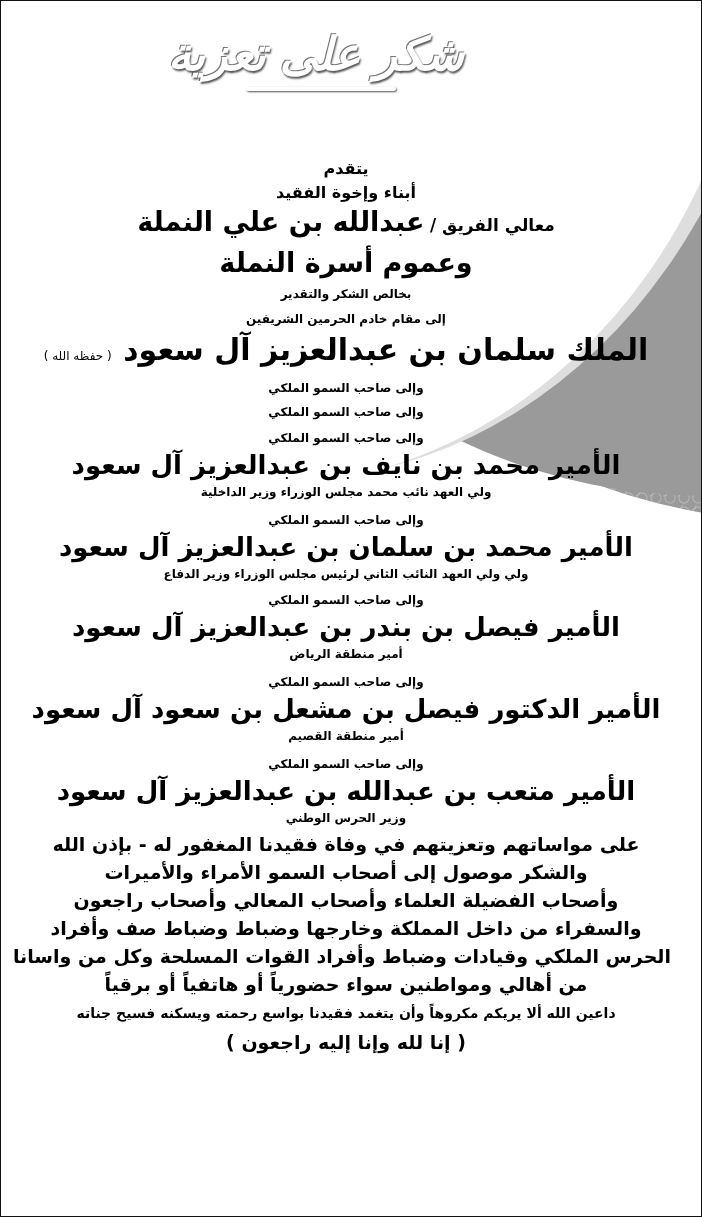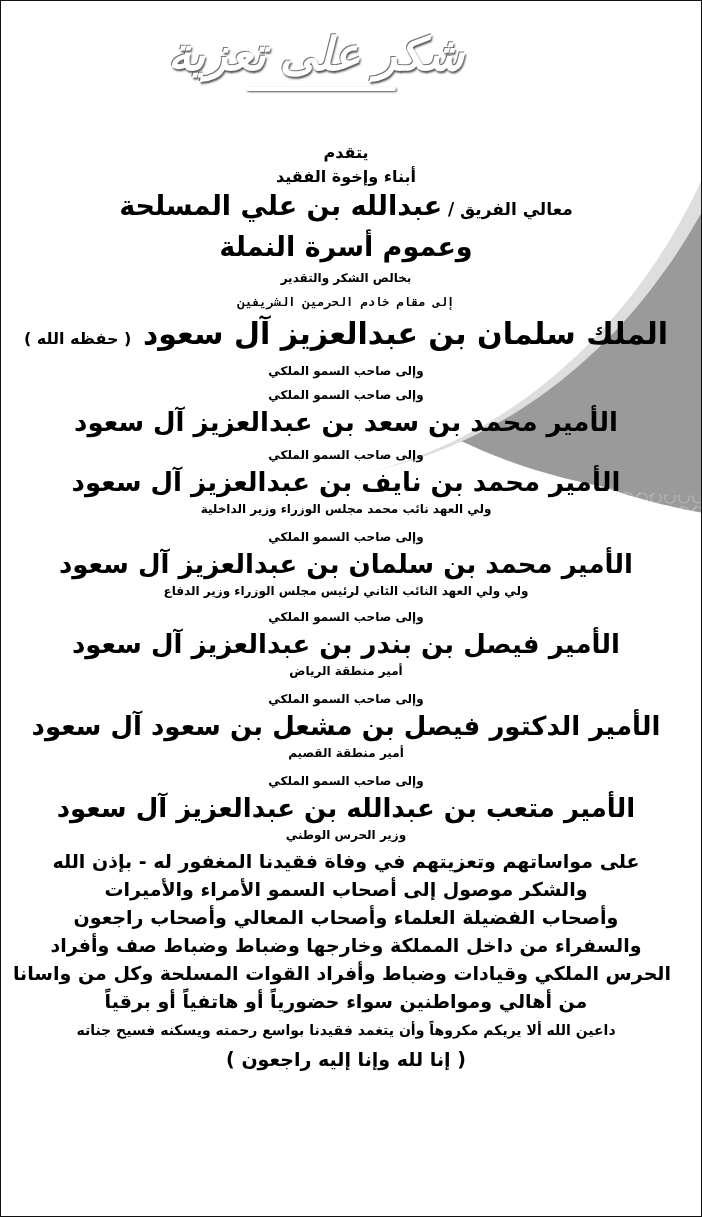--- a/index.html
+++ b/index.html
@@ -67,32 +67,32 @@
     letter-spacing: 2px;
   }
   .title .word2 { margin: 0 14px; }
   .title-swash {
     position: absolute; left: 245px; top: 86px; width: 150px; height: 4px;
     background: #fff; border-radius: 2px; box-shadow: 1px 1px 2px #555;
   }
 
   
   .content {
-    position: absolute; left: 20px; top: 140px; width: 650px;
+    position: absolute; left: 20px; top: 156px; width: 650px;
     direction: rtl; text-align: center;
   }
   .line { display: block; white-space: nowrap; font-weight: bold; }
   .s-sm { font-size: 12px; line-height: 20px; }
   .s-md { font-size: 16px; line-height: 24px; }
   .s-lg { font-size: 24px; line-height: 34px; }
   .s-xl { font-size: 30px; line-height: 38px; }
   .s-prince { font-size: 26px; line-height: 34px; letter-spacing: 1px; }
   .s-body { font-size: 19px; line-height: 28px; }
   .s-foot { font-size: 14px; line-height: 24px; }
-  .honor { font-size: 16px; font-weight: bold; margin-right: 6px; }
+  .honor { font-size: 12px; font-weight: normal; margin-right: 6px; }
 </style>
 </head>
 <body>
 
 <div class="ad">
   <div class="header"></div>
   <div class="arc-outer"></div>
   <div class="arc-solid"></div>
   <div class="pattern-strip"></div>
   <div class="light-strip"></div>
@@ -104,37 +104,36 @@
     <span class="word2">على</span>
     <span>تعزية</span>
   </div>
   <div class="title-swash"></div>
 
   <div class="content">
     <span class="line s-md">يتقدم</span>
     <span class="line s-md">أبناء وإخوة الفقيد</span>
     <span class="line" style="line-height:38px;">
       <span class="s-md" style="font-size:17px;">معالي الفريق /</span>
-      <span class="s-lg" style="font-size:27px;">عبدالله بن علي المسلحة</span>
+      <span class="s-lg" style="font-size:27px;">عبدالله بن علي النملة</span>
     </span>
     <span class="line s-lg" style="font-size:27px;line-height:36px;">وعموم أسرة النملة</span>
     <span class="line s-sm" style="line-height:26px;text-align:center;">بخالص الشكر والتقدير</span>
-    <span class="line s-sm" style="line-height:24px;font-family:Liberation Mono, monospace;">إلى مقام خادم الحرمين الشريفين</span>
+    <span class="line s-sm" style="line-height:24px;">إلى مقام خادم الحرمين الشريفين</span>
 
     <span class="line" style="line-height:44px;">
       <span class="s-xl">الملك سلمان بن عبدالعزيز آل سعود</span>
       <span class="honor">( حفظه الله )</span>
     </span>
 
     <div>
       <span class="line s-sm">وإلى صاحب السمو الملكي</span>
     </div>
     <div style="margin-top:4px;">
       <span class="line s-sm">وإلى صاحب السمو الملكي</span>
-      <span class="line s-prince">الأمير محمد بن سعد بن عبدالعزيز آل سعود</span>
     </div>
     <div style="margin-top:6px;">
       <span class="line s-sm">وإلى صاحب السمو الملكي</span>
       <span class="line s-prince">الأمير محمد بن نايف بن عبدالعزيز آل سعود</span>
       <span class="line s-sm">ولي العهد نائب محمد مجلس الوزراء وزير الداخلية</span>
     </div>
     <div style="margin-top:8px;">
       <span class="line s-sm">وإلى صاحب السمو الملكي</span>
       <span class="line s-prince">الأمير محمد بن سلمان بن عبدالعزيز آل سعود</span>
       <span class="line s-sm">ولي ولي العهد النائب الثاني لرئيس مجلس الوزراء وزير الدفاع</span>

